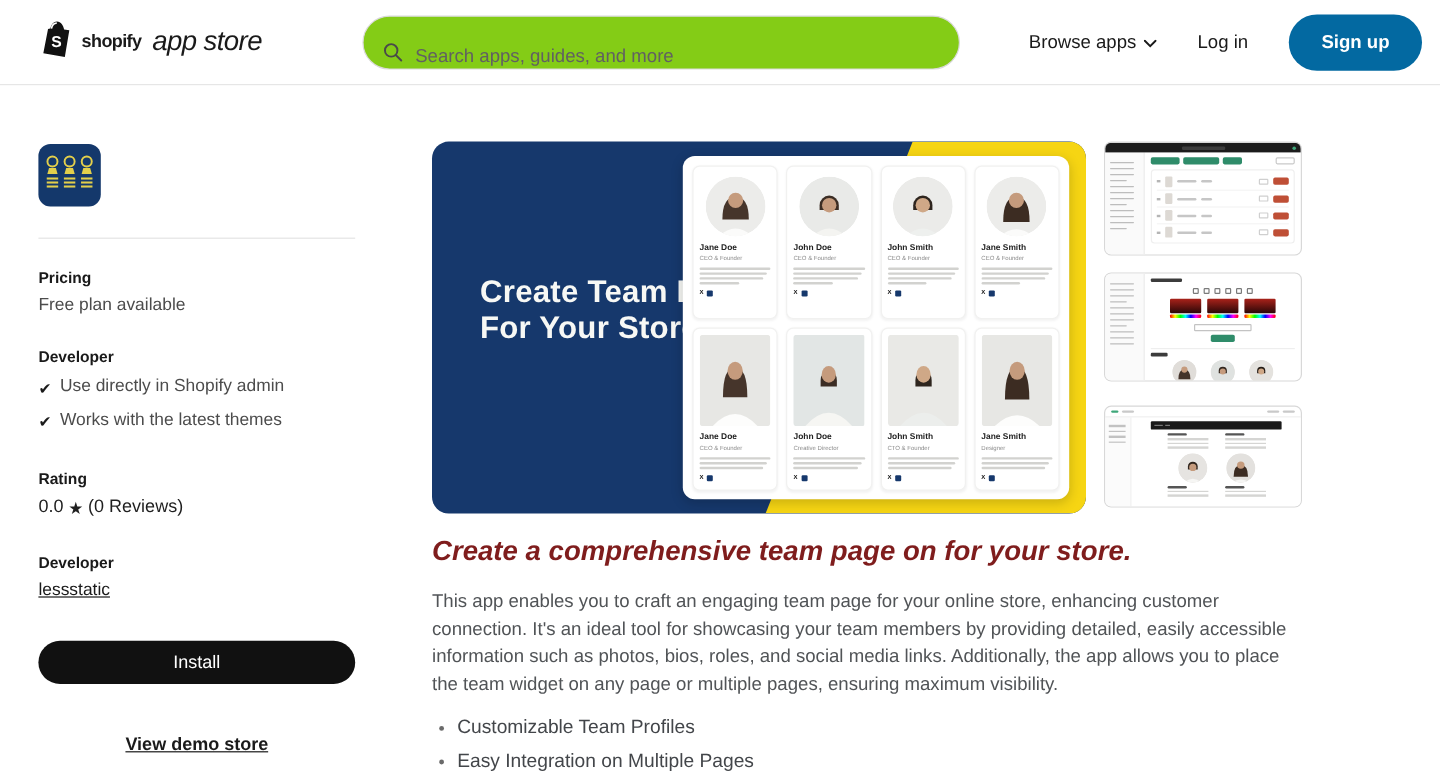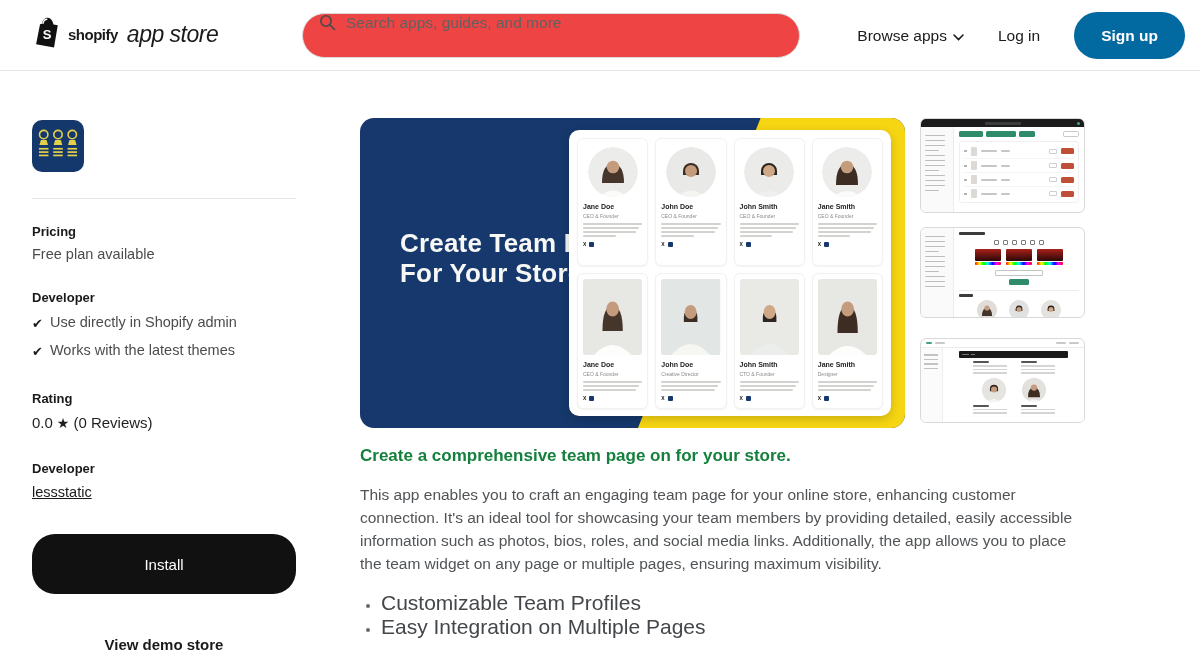--- a/index.html
+++ b/index.html
@@ -7,22 +7,22 @@
     font-family:"Liberation Sans", sans-serif; color:#1a1a1a; }
   .page { position:relative; width:1200px; height:650px; background:#fff; }
 
   
   header { position:absolute; top:0; left:0; width:1200px; height:71px;
     background:#fff; border-bottom:1px solid #e6e6e6; }
   .logo { position:absolute; left:32px; top:16px; display:flex; align-items:center; gap:8px; cursor:pointer; }
   .logo .brand { font-size:15px; font-weight:800; letter-spacing:-0.5px; }
   .logo .suffix { font-size:23px; font-style:italic; font-weight:400; letter-spacing:-0.5px; margin-left:1px; }
   .search { position:absolute; left:302px; top:13px; width:498px; height:45px;
-    background:#ef4444; border:1px solid #d9d9d9; border-radius:23px;
-    display:flex; align-items:flex-start; padding:0 16px; gap:10px; }
+    background:#84cc16; border:1px solid #d9d9d9; border-radius:23px;
+    display:flex; align-items:flex-end; padding:0 16px; gap:10px; }
   .search input { flex:1; border:none; outline:none; background:transparent;
     font-size:15.5px; color:#303030; font-family:"Liberation Sans", sans-serif; }
   .search input::placeholder { color:#616161; }
   .nav-right { position:absolute; right:15px; top:0; height:71px; display:flex; align-items:center; gap:34px; }
   .browse { display:flex; align-items:center; gap:6px; font-size:15.5px; cursor:pointer; }
   .login { font-size:15.5px; cursor:pointer; text-decoration:none; color:#1a1a1a; }
   .signup { background:#0369a1; color:#fff; border:none; border-radius:24px;
     height:47px; padding:0 27px; font-size:15.5px; font-weight:600; cursor:pointer;
     font-family:"Liberation Sans", sans-serif; }
 
@@ -38,21 +38,21 @@
   .sec-val { margin-top:7px; font-size:14.5px; color:#4c4c4c; }
   .sec-highlights { margin-top:28px; }
   .hl-item { margin-top:9px; font-size:14.5px; color:#4c4c4c; display:flex; gap:7px; align-items:flex-start; }
   .hl-item .check { color:#1a1a1a; font-size:13px; line-height:19px; }
   .sec-rating { margin-top:30px; }
   .rating-row { margin-top:8px; font-size:15px; color:#1f1f1f; display:flex; align-items:center; gap:4px; }
   .rating-row .star { font-size:14px; }
   .sec-dev { margin-top:30px; }
   .dev-link { display:inline-block; margin-top:8px; font-size:14.5px; color:#1a1a1a;
     text-decoration:underline; cursor:pointer; }
-  .install { margin-top:33px; width:264px; height:60px; background:#111; color:#fff;
+  .install { margin-top:33px; width:264px; height:36px; background:#111; color:#fff;
     border:none; border-radius:23px; font-size:15px; cursor:pointer;
     font-family:"Liberation Sans", sans-serif; }
   .demo { display:block; margin-top:42px; text-align:center; font-size:15px; font-weight:700;
     color:#1a1a1a; text-decoration:underline; cursor:pointer; }
 
   
   .hero { position:absolute; left:360px; top:118px; width:545px; height:310px;
     border-radius:14px; background:#16386c; overflow:hidden; cursor:pointer; }
   .hero-yellow { position:absolute; inset:0; background:#f6d513;
     clip-path:polygon(73.5% 0, 100% 0, 100% 100%, 51% 100%); }
@@ -71,24 +71,24 @@
   .trole { font-size:5px; color:#8a8a8a; margin-top:2px; line-height:6px; }
   .tbio { margin-top:4px; }
   .tbio i { display:block; height:2px; background:#d2d2cf; border-radius:1px; margin:2px 0; }
   .tbio i:nth-child(2){ width:95%; } .tbio i:nth-child(3){ width:90%; } .tbio i:nth-child(4){ width:55%; }
   .ticons { display:flex; gap:3px; margin-top:4px; align-items:center; }
   .tx { font-size:5px; font-weight:700; color:#111; line-height:6px; }
   .tin { width:5px; height:5px; background:#16386c; border-radius:1px; }
 
   
   .desc { position:absolute; left:360px; top:446px; width:722px; }
-  .desc h2 { font-size:17px; font-weight:700; color:#15803d; }
+  .desc h2 { font-size:23px; font-weight:700; color:#7f1d1d;font-style:italic; }
   .desc p { margin-top:17px; font-size:15.5px; line-height:23px; color:#515457; }
   .desc ul { margin-top:16px; padding-left:21px; }
-  .desc li { font-size:21px; color:#43464a; }
+  .desc li { font-size:16px; color:#43464a; margin-top:10px; }
   .desc li::marker { color:#6a6a6a; font-size:13px; }
 
   
   .thumbs { position:absolute; left:920px; top:118px; width:165px; }
   .thumb { background:#fff; border:1px solid #d8d8d8; border-radius:6px; overflow:hidden;
     position:relative; cursor:pointer; }
   .t1 { height:95px; } .t2 { height:91px; margin-top:14px; } .t3 { height:85px; margin-top:20px; }
   .t-topbar-dark { height:8px; background:#1c1c1c; position:relative; }
   .t-topbar-dark .tsearch { position:absolute; left:50%; top:2.5px; transform:translateX(-50%);
     width:36px; height:3px; background:#3c3c3c; border-radius:1px; }

